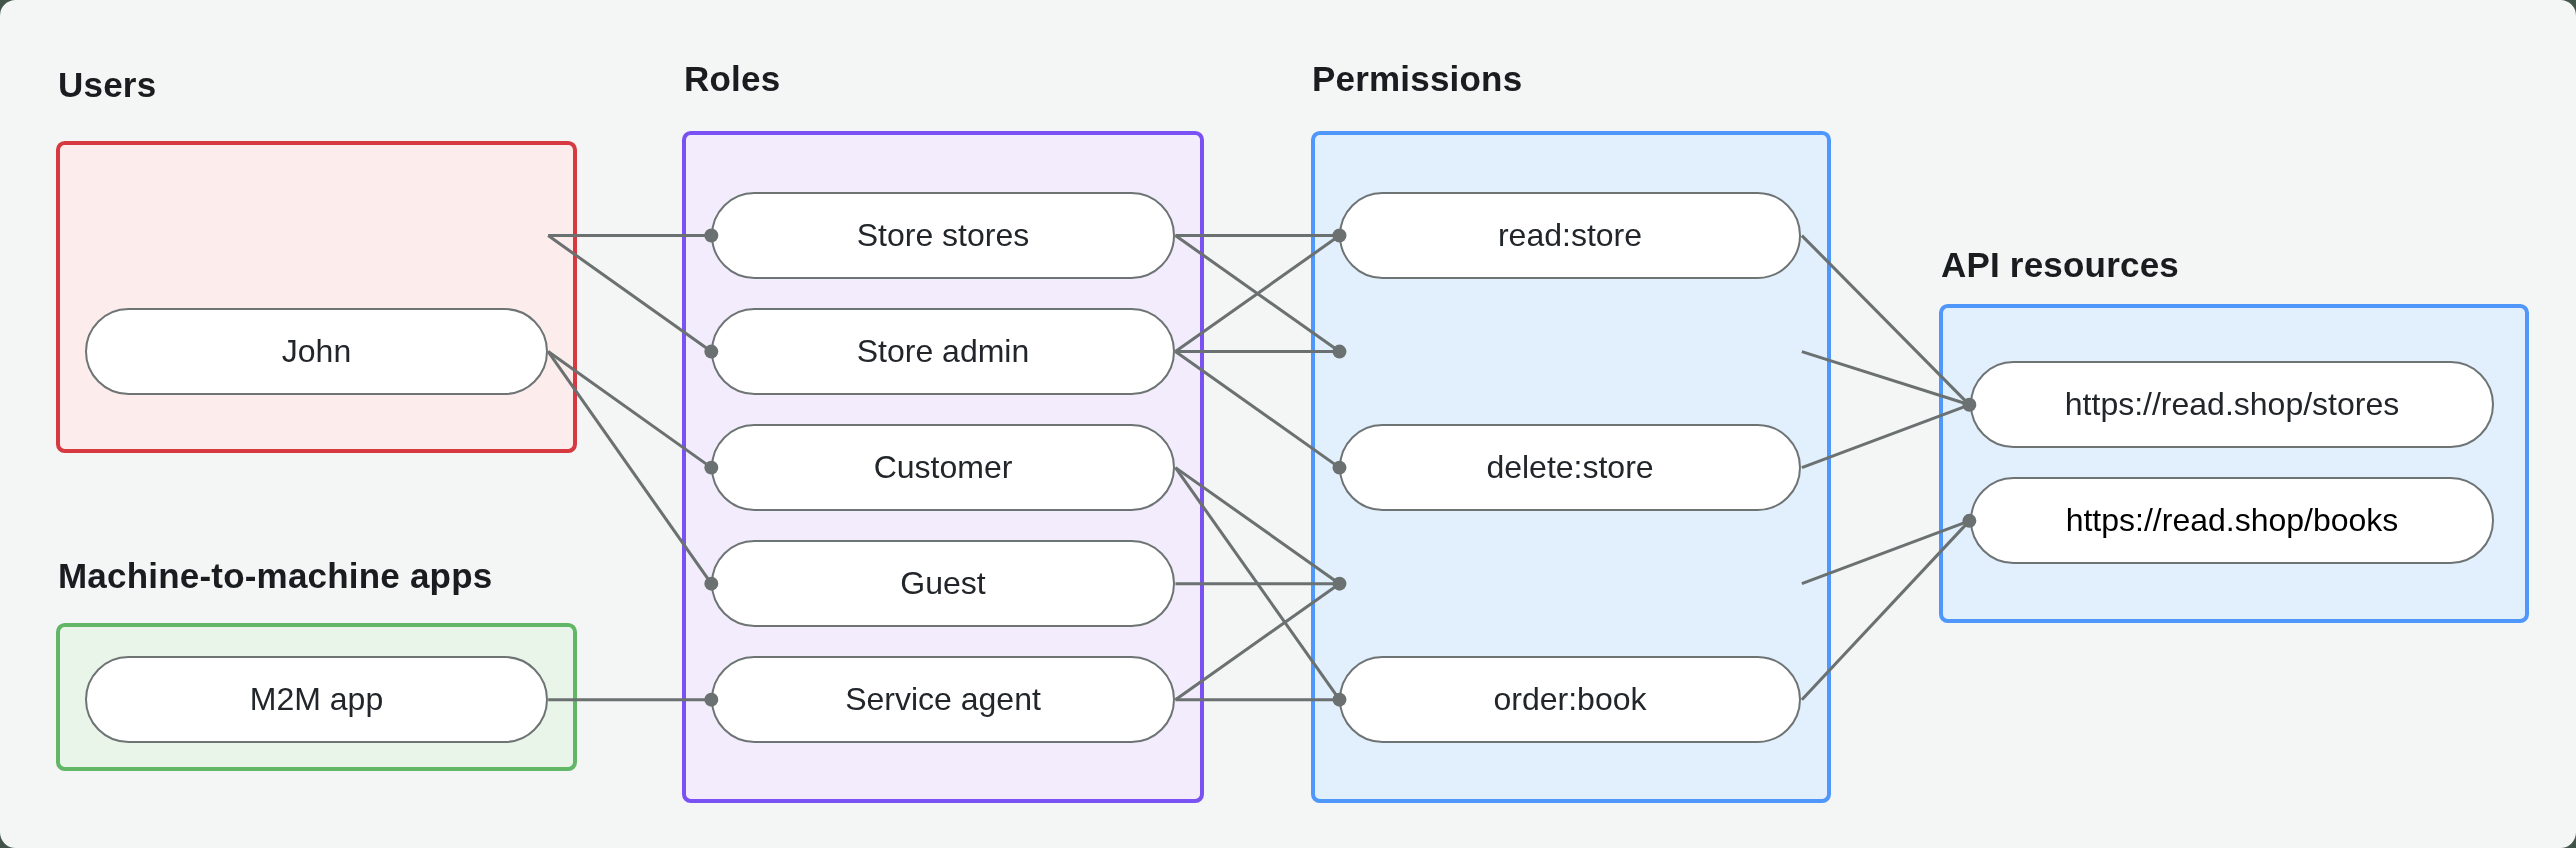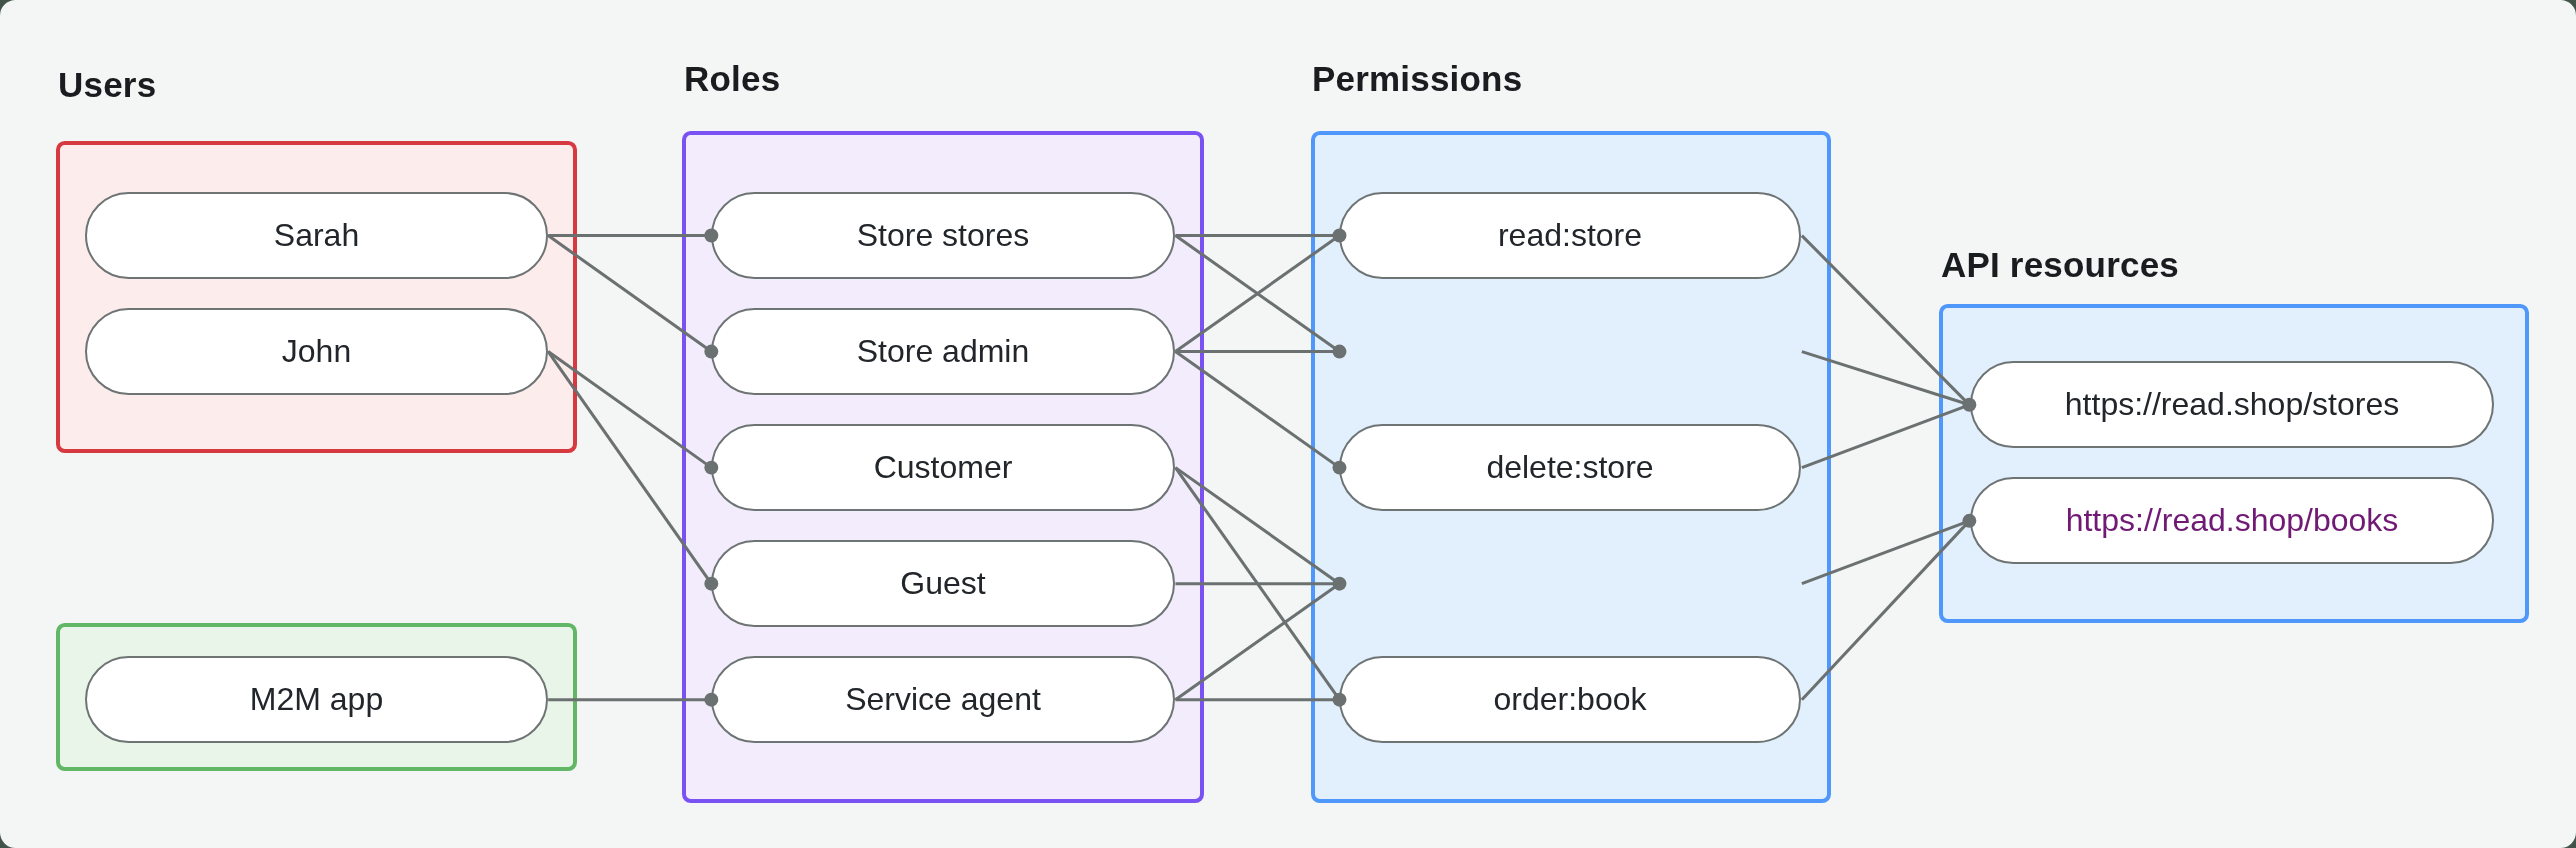--- a/index.html
+++ b/index.html
@@ -57,20 +57,21 @@
   svg.dots-layer { position: absolute; left: 0; top: 0; z-index: 5; pointer-events: none; }
 </style>
 </head>
 <body style="background: rgb(66, 84, 74);">
 
 <div class="frame">
   <div class="canvas" id="canvas" style="background: rgb(244, 246, 246);">
       <div class="group-box" style="left: 56px; top: 141px; width: 521px; height: 312px; border-color: rgb(214, 57, 63); background: rgb(253, 236, 236);"></div>
       <div class="group-label" style="left: 58px; top: 65px; color: rgb(25, 29, 31);">Users</div>
       <div class="group-box" style="left: 56px; top: 623px; width: 521px; height: 148px; border-color: rgb(98, 183, 102); background: rgb(233, 245, 233);"></div>
+      <div class="group-label" style="left: 58px; top: 556px; color: rgb(25, 29, 31);">Machine-to-machine apps</div>
       <div class="group-box" style="left: 682px; top: 131px; width: 522px; height: 672px; border-color: rgb(122, 82, 244); background: rgb(242, 236, 253);"></div>
       <div class="group-label" style="left: 684px; top: 59px; color: rgb(25, 29, 31);">Roles</div>
       <div class="group-box" style="left: 1311px; top: 131px; width: 520px; height: 672px; border-color: rgb(79, 151, 251); background: rgb(226, 239, 253);"></div>
       <div class="group-label" style="left: 1312px; top: 59px; color: rgb(25, 29, 31);">Permissions</div>
       <div class="group-box" style="left: 1939px; top: 304px; width: 590px; height: 319px; border-color: rgb(79, 151, 251); background: rgb(226, 239, 253);"></div>
       <div class="group-label" style="left: 1941px; top: 245px; color: rgb(25, 29, 31); text-align: right;">API resources</div>
       <svg class="edges-layer" width="2576" height="848" viewBox="0 0 2952 972">
         <line x1="628" y1="270" x2="815" y2="270" stroke="#6b7170" stroke-width="3.5"></line>
         <line x1="628" y1="270" x2="815" y2="403" stroke="#6b7170" stroke-width="3.5"></line>
         <line x1="628" y1="403" x2="815" y2="536" stroke="#6b7170" stroke-width="3.5"></line>
@@ -85,23 +86,20 @@
         <line x1="1347" y1="536" x2="1535" y2="802" stroke="#6b7170" stroke-width="3.5"></line>
         <line x1="1347" y1="669" x2="1535" y2="669" stroke="#6b7170" stroke-width="3.5"></line>
         <line x1="1347" y1="802" x2="1535" y2="669" stroke="#6b7170" stroke-width="3.5"></line>
         <line x1="1347" y1="802" x2="1535" y2="802" stroke="#6b7170" stroke-width="3.5"></line>
         <line x1="2065" y1="270" x2="2257" y2="464" stroke="#6b7170" stroke-width="3.5"></line>
         <line x1="2065" y1="403" x2="2257" y2="464" stroke="#6b7170" stroke-width="3.5"></line>
         <line x1="2065" y1="536" x2="2257" y2="464" stroke="#6b7170" stroke-width="3.5"></line>
         <line x1="2065" y1="669" x2="2257" y2="597" stroke="#6b7170" stroke-width="3.5"></line>
         <line x1="2065" y1="802" x2="2257" y2="597" stroke="#6b7170" stroke-width="3.5"></line>
       </svg>
-      <div class="node-pill" style="left: 85px; top: 192px; width: 463px; height: 87px; border-color: rgb(110, 116, 116);">
-        <span style="color: rgb(34, 38, 42);">Sarah</span>
-      </div>
       <div class="node-pill" style="left: 85px; top: 308px; width: 463px; height: 87px; border-color: rgb(110, 116, 116);">
         <span style="color: rgb(34, 38, 42);">John</span>
       </div>
       <div class="node-pill" style="left: 85px; top: 656px; width: 463px; height: 87px; border-color: rgb(110, 116, 116);">
         <span style="color: rgb(34, 38, 42);">M2M app</span>
       </div>
       <div class="node-pill" style="left: 711px; top: 192px; width: 464px; height: 87px; border-color: rgb(110, 116, 116);">
         <span style="color: rgb(34, 38, 42);">Store stores</span>
       </div>
       <div class="node-pill" style="left: 711px; top: 308px; width: 464px; height: 87px; border-color: rgb(110, 116, 116);">
@@ -122,21 +120,21 @@
       <div class="node-pill" style="left: 1339px; top: 424px; width: 462px; height: 87px; border-color: rgb(110, 116, 116);">
         <span style="color: rgb(34, 38, 42);">delete:store</span>
       </div>
       <div class="node-pill" style="left: 1339px; top: 656px; width: 462px; height: 87px; border-color: rgb(110, 116, 116);">
         <span style="color: rgb(34, 38, 42);">order:book</span>
       </div>
       <div class="node-pill" style="left: 1970px; top: 361px; width: 524px; height: 87px; border-color: rgb(110, 116, 116);">
         <span style="color: rgb(34, 38, 42);">https://read.shop/stores</span>
       </div>
       <div class="node-pill" style="left: 1970px; top: 477px; width: 524px; height: 87px; border-color: rgb(110, 116, 116);">
-        <span style="color: #701a75;">https://read.shop/books</span>
+        <span style="color: #000000;">https://read.shop/books</span>
       </div>
       <svg class="dots-layer" width="2576" height="848" viewBox="0 0 2952 972">
         <circle cx="815" cy="270" r="8" fill="#6b7170"></circle>
         <circle cx="815" cy="403" r="8" fill="#6b7170"></circle>
         <circle cx="815" cy="536" r="8" fill="#6b7170"></circle>
         <circle cx="815" cy="669" r="8" fill="#6b7170"></circle>
         <circle cx="815" cy="802" r="8" fill="#6b7170"></circle>
         <circle cx="1535" cy="270" r="8" fill="#6b7170"></circle>
         <circle cx="1535" cy="403" r="8" fill="#6b7170"></circle>
         <circle cx="1535" cy="536" r="8" fill="#6b7170"></circle>

